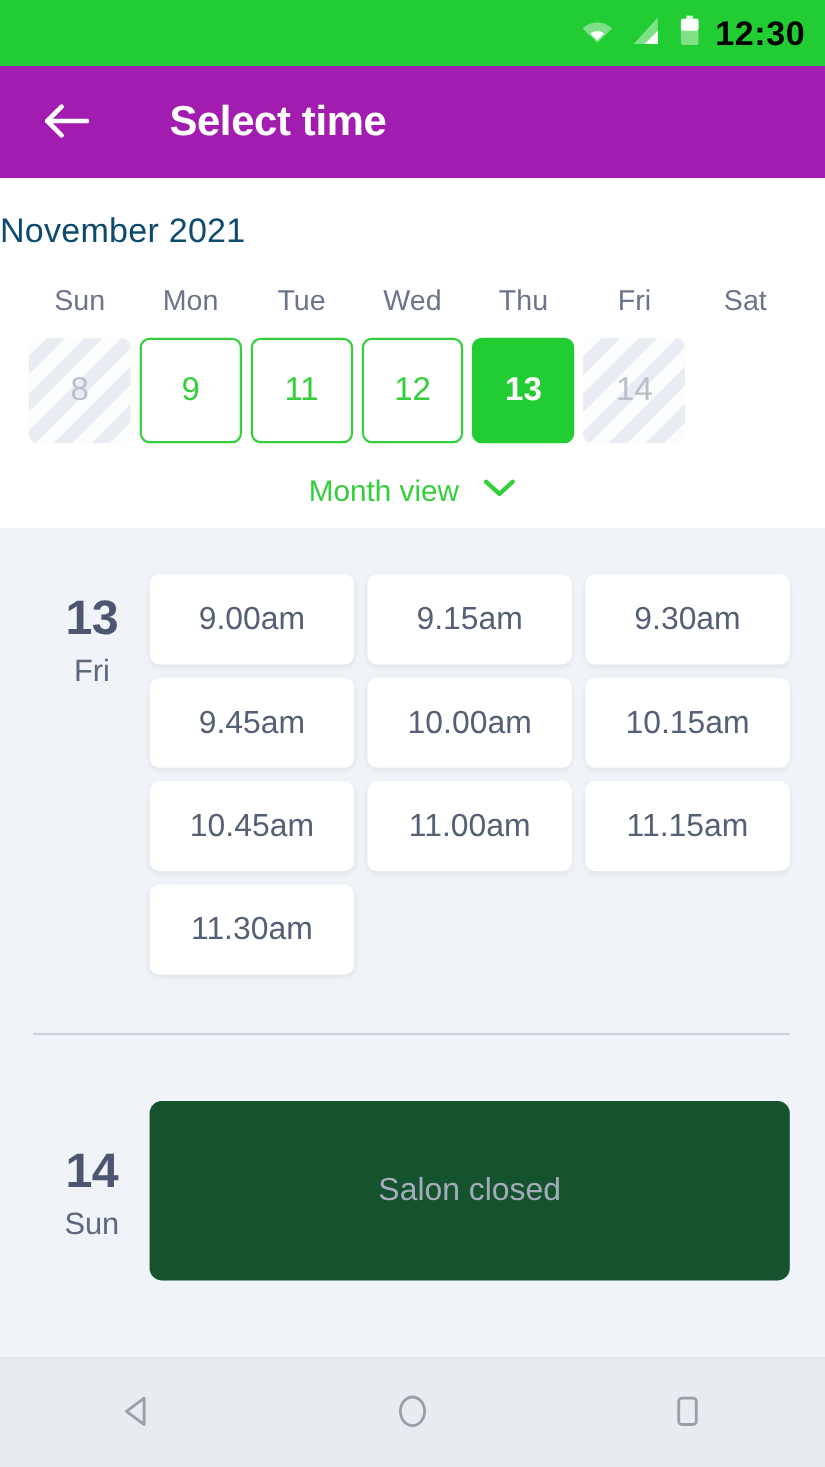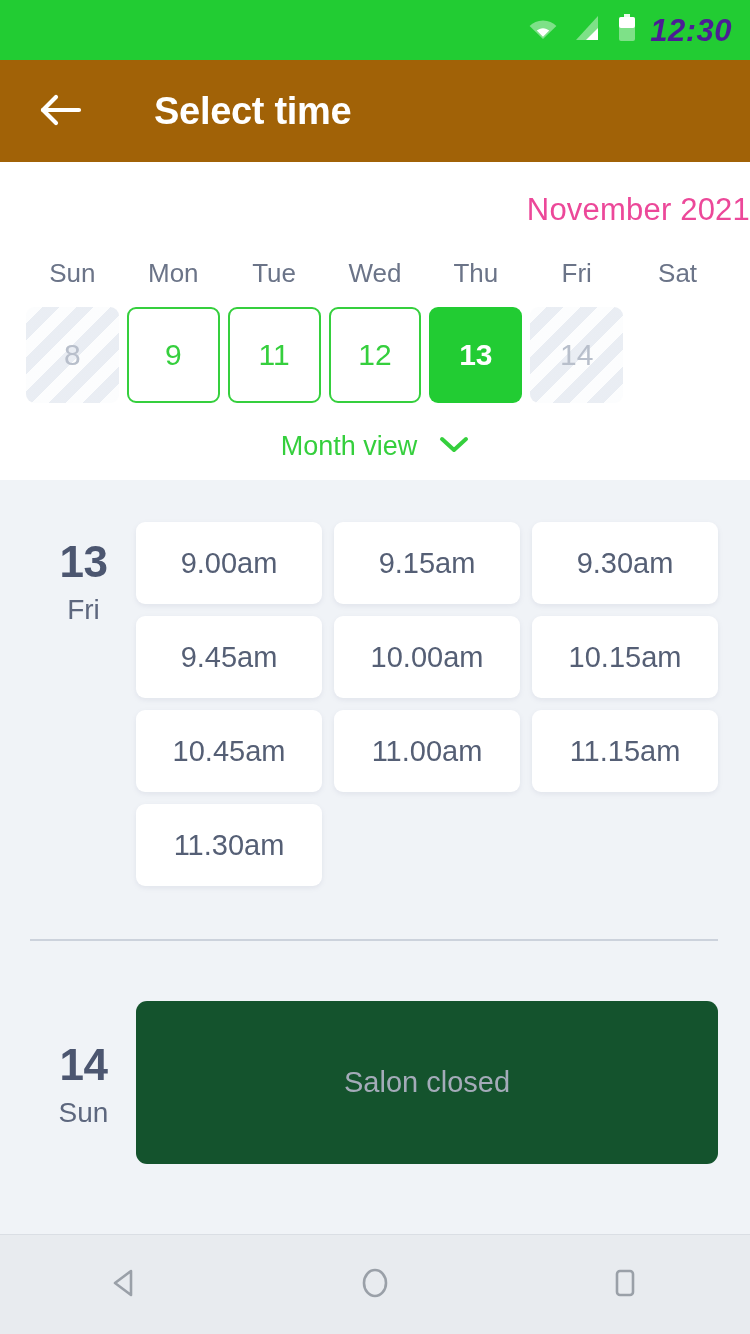--- a/index.html
+++ b/index.html
@@ -35,33 +35,32 @@
     padding-right: 18px;
     flex: 0 0 auto;
   }
   .status-icons {
     display: flex;
     align-items: center;
     gap: 16px;
   }
   .icon-wifi, .icon-signal, .icon-battery { display: block; }
   .status-time {
-    color: #4c1d95;
+    color: #000000;
     font-size: 31px;
     font-weight: bold;
     letter-spacing: 0.5px;
     margin-left: 14px;
     line-height: 1;
-    font-style: italic;
   }
 
   
   .appbar {
     height: 102px;
-    background: #a16207;
+    background: #a21caf;
     display: flex;
     align-items: center;
     padding-left: 34px;
     flex: 0 0 auto;
   }
   .back-btn {
     width: 54px;
     height: 54px;
     display: flex;
     align-items: center;
@@ -78,23 +77,23 @@
     letter-spacing: -0.3px;
   }
 
   
   .calendar {
     background: #ffffff;
     flex: 0 0 auto;
     padding-bottom: 18px;
   }
   .cal-month {
-    text-align: right;
+    text-align: left;
     font-size: 31px;
-    color: #ec4899;
+    color: #0c4a6e;
     padding-top: 30px;
     letter-spacing: 0.2px;
   }
   .cal-weekdays {
     display: grid;
     grid-template-columns: repeat(7, 1fr);
     padding: 30px 22px 0 22px;
   }
   .cal-weekdays span {
     text-align: center;

